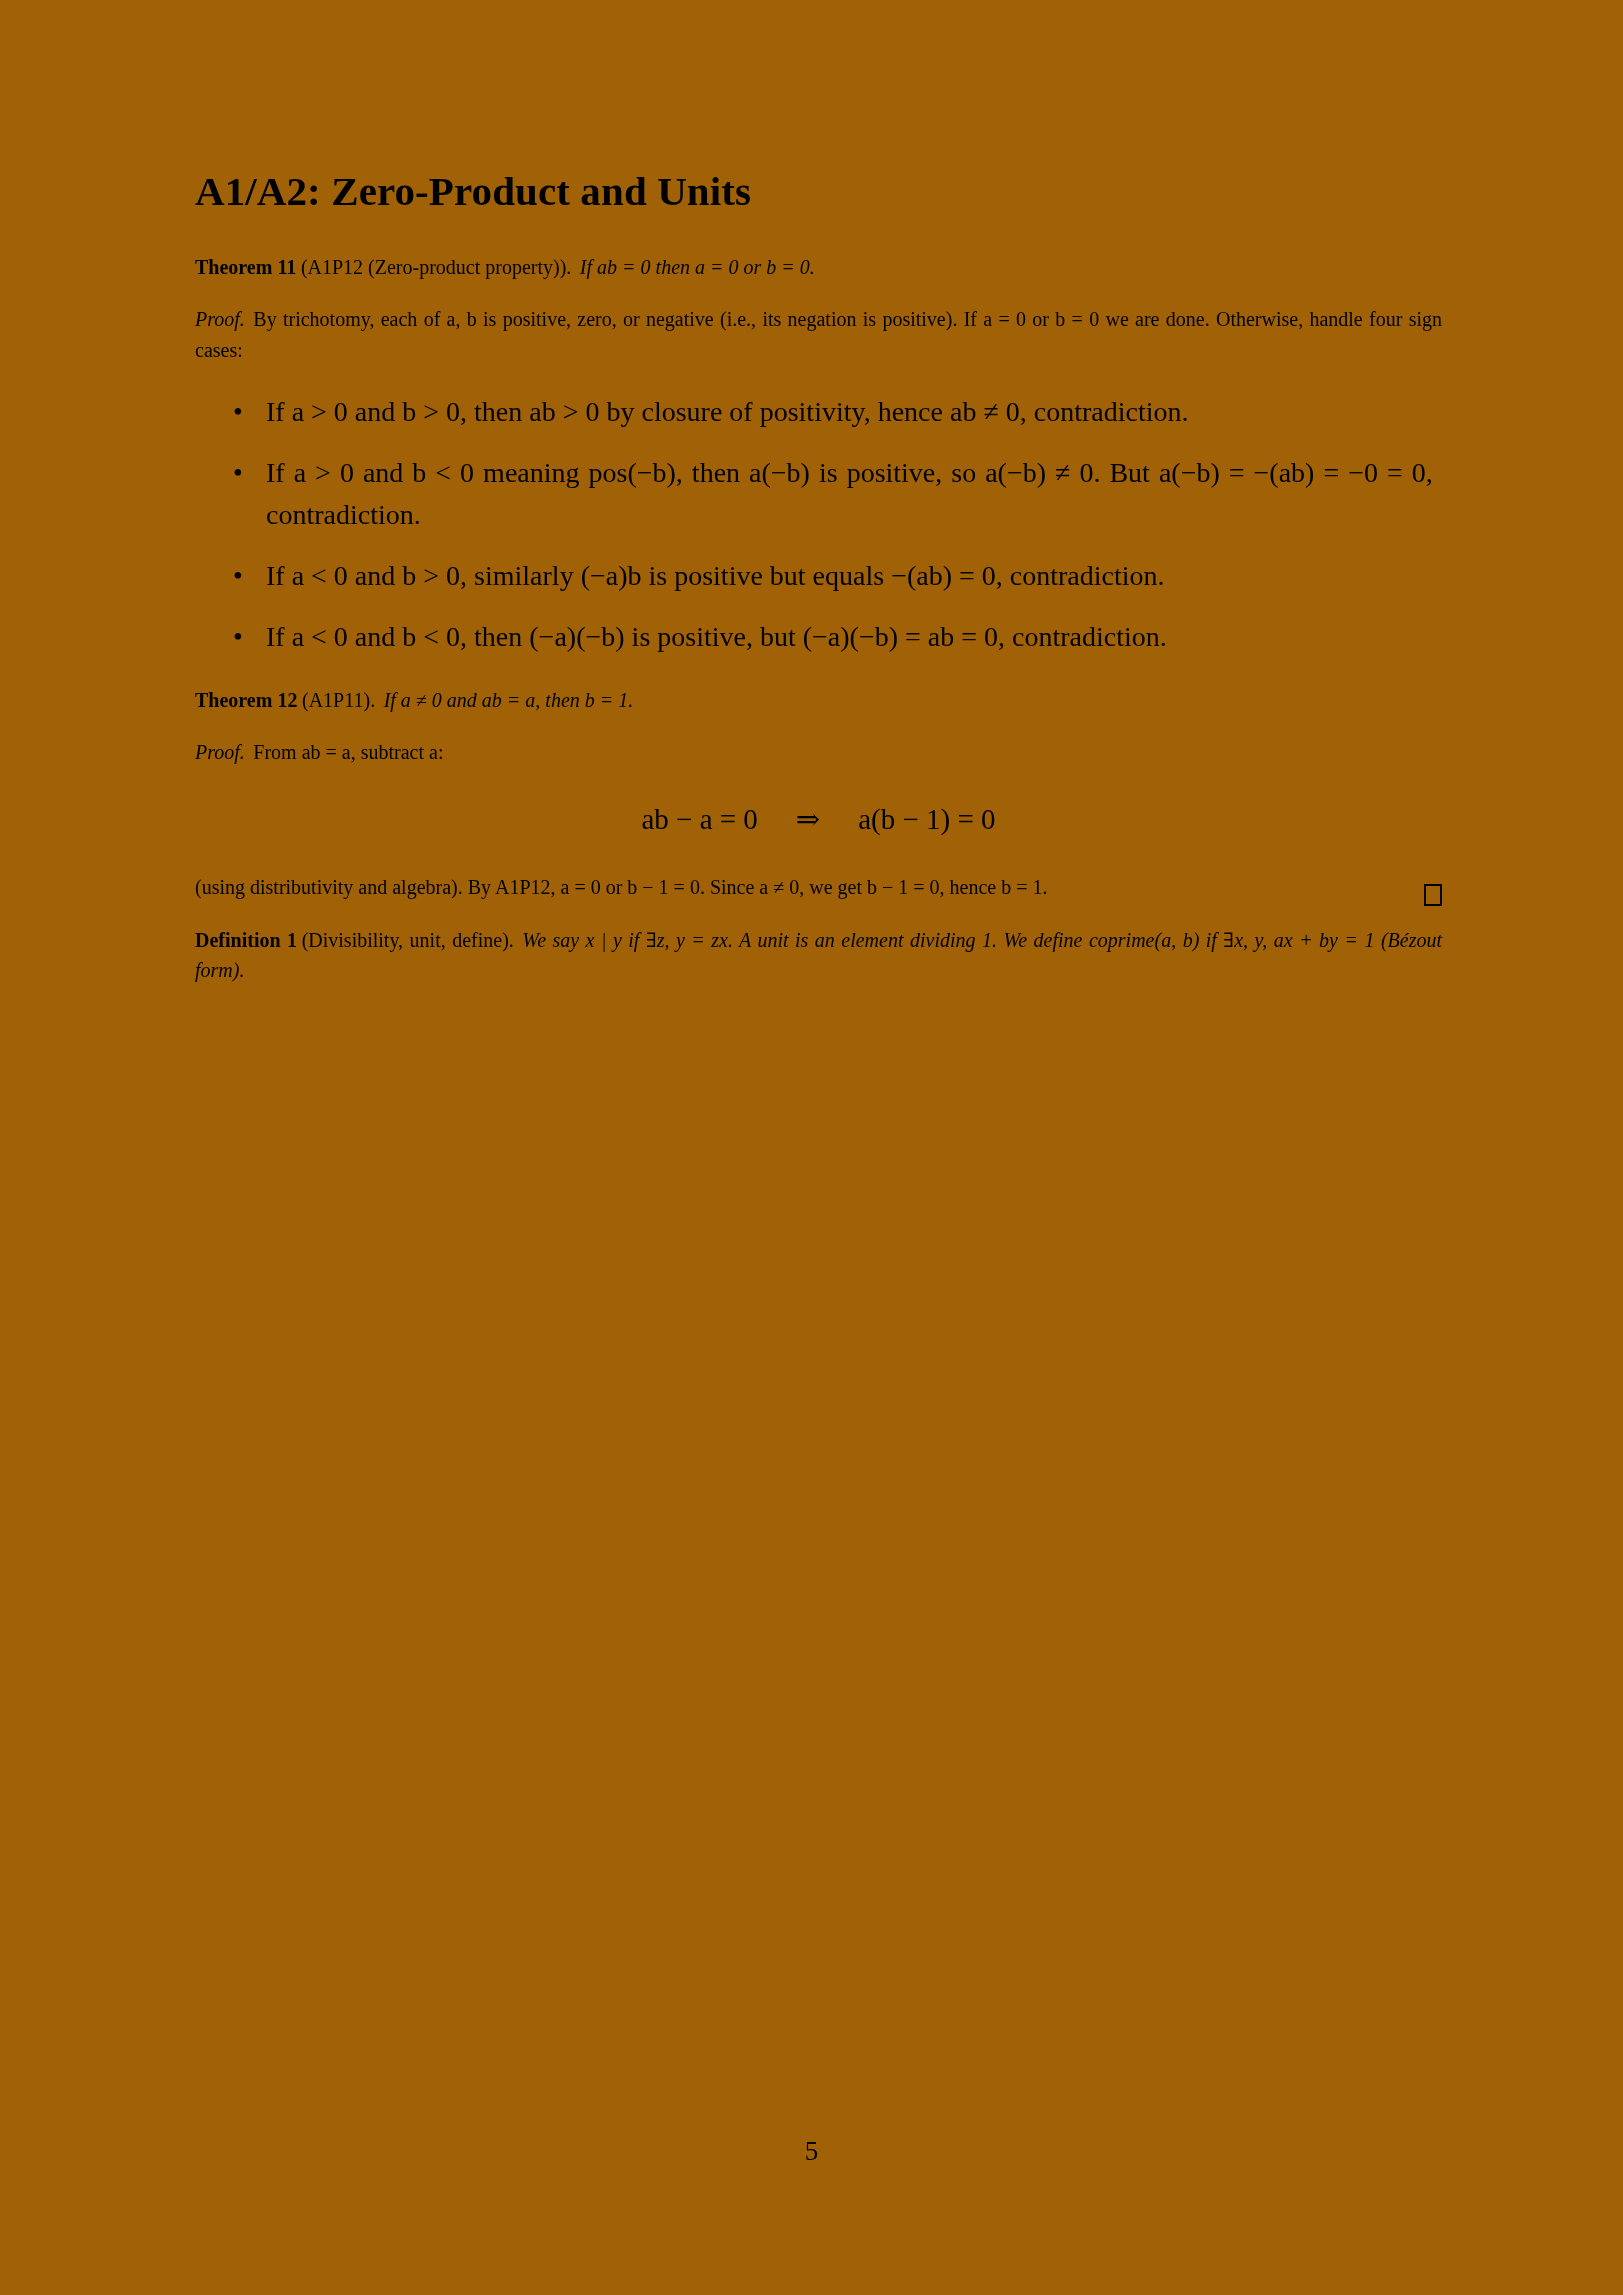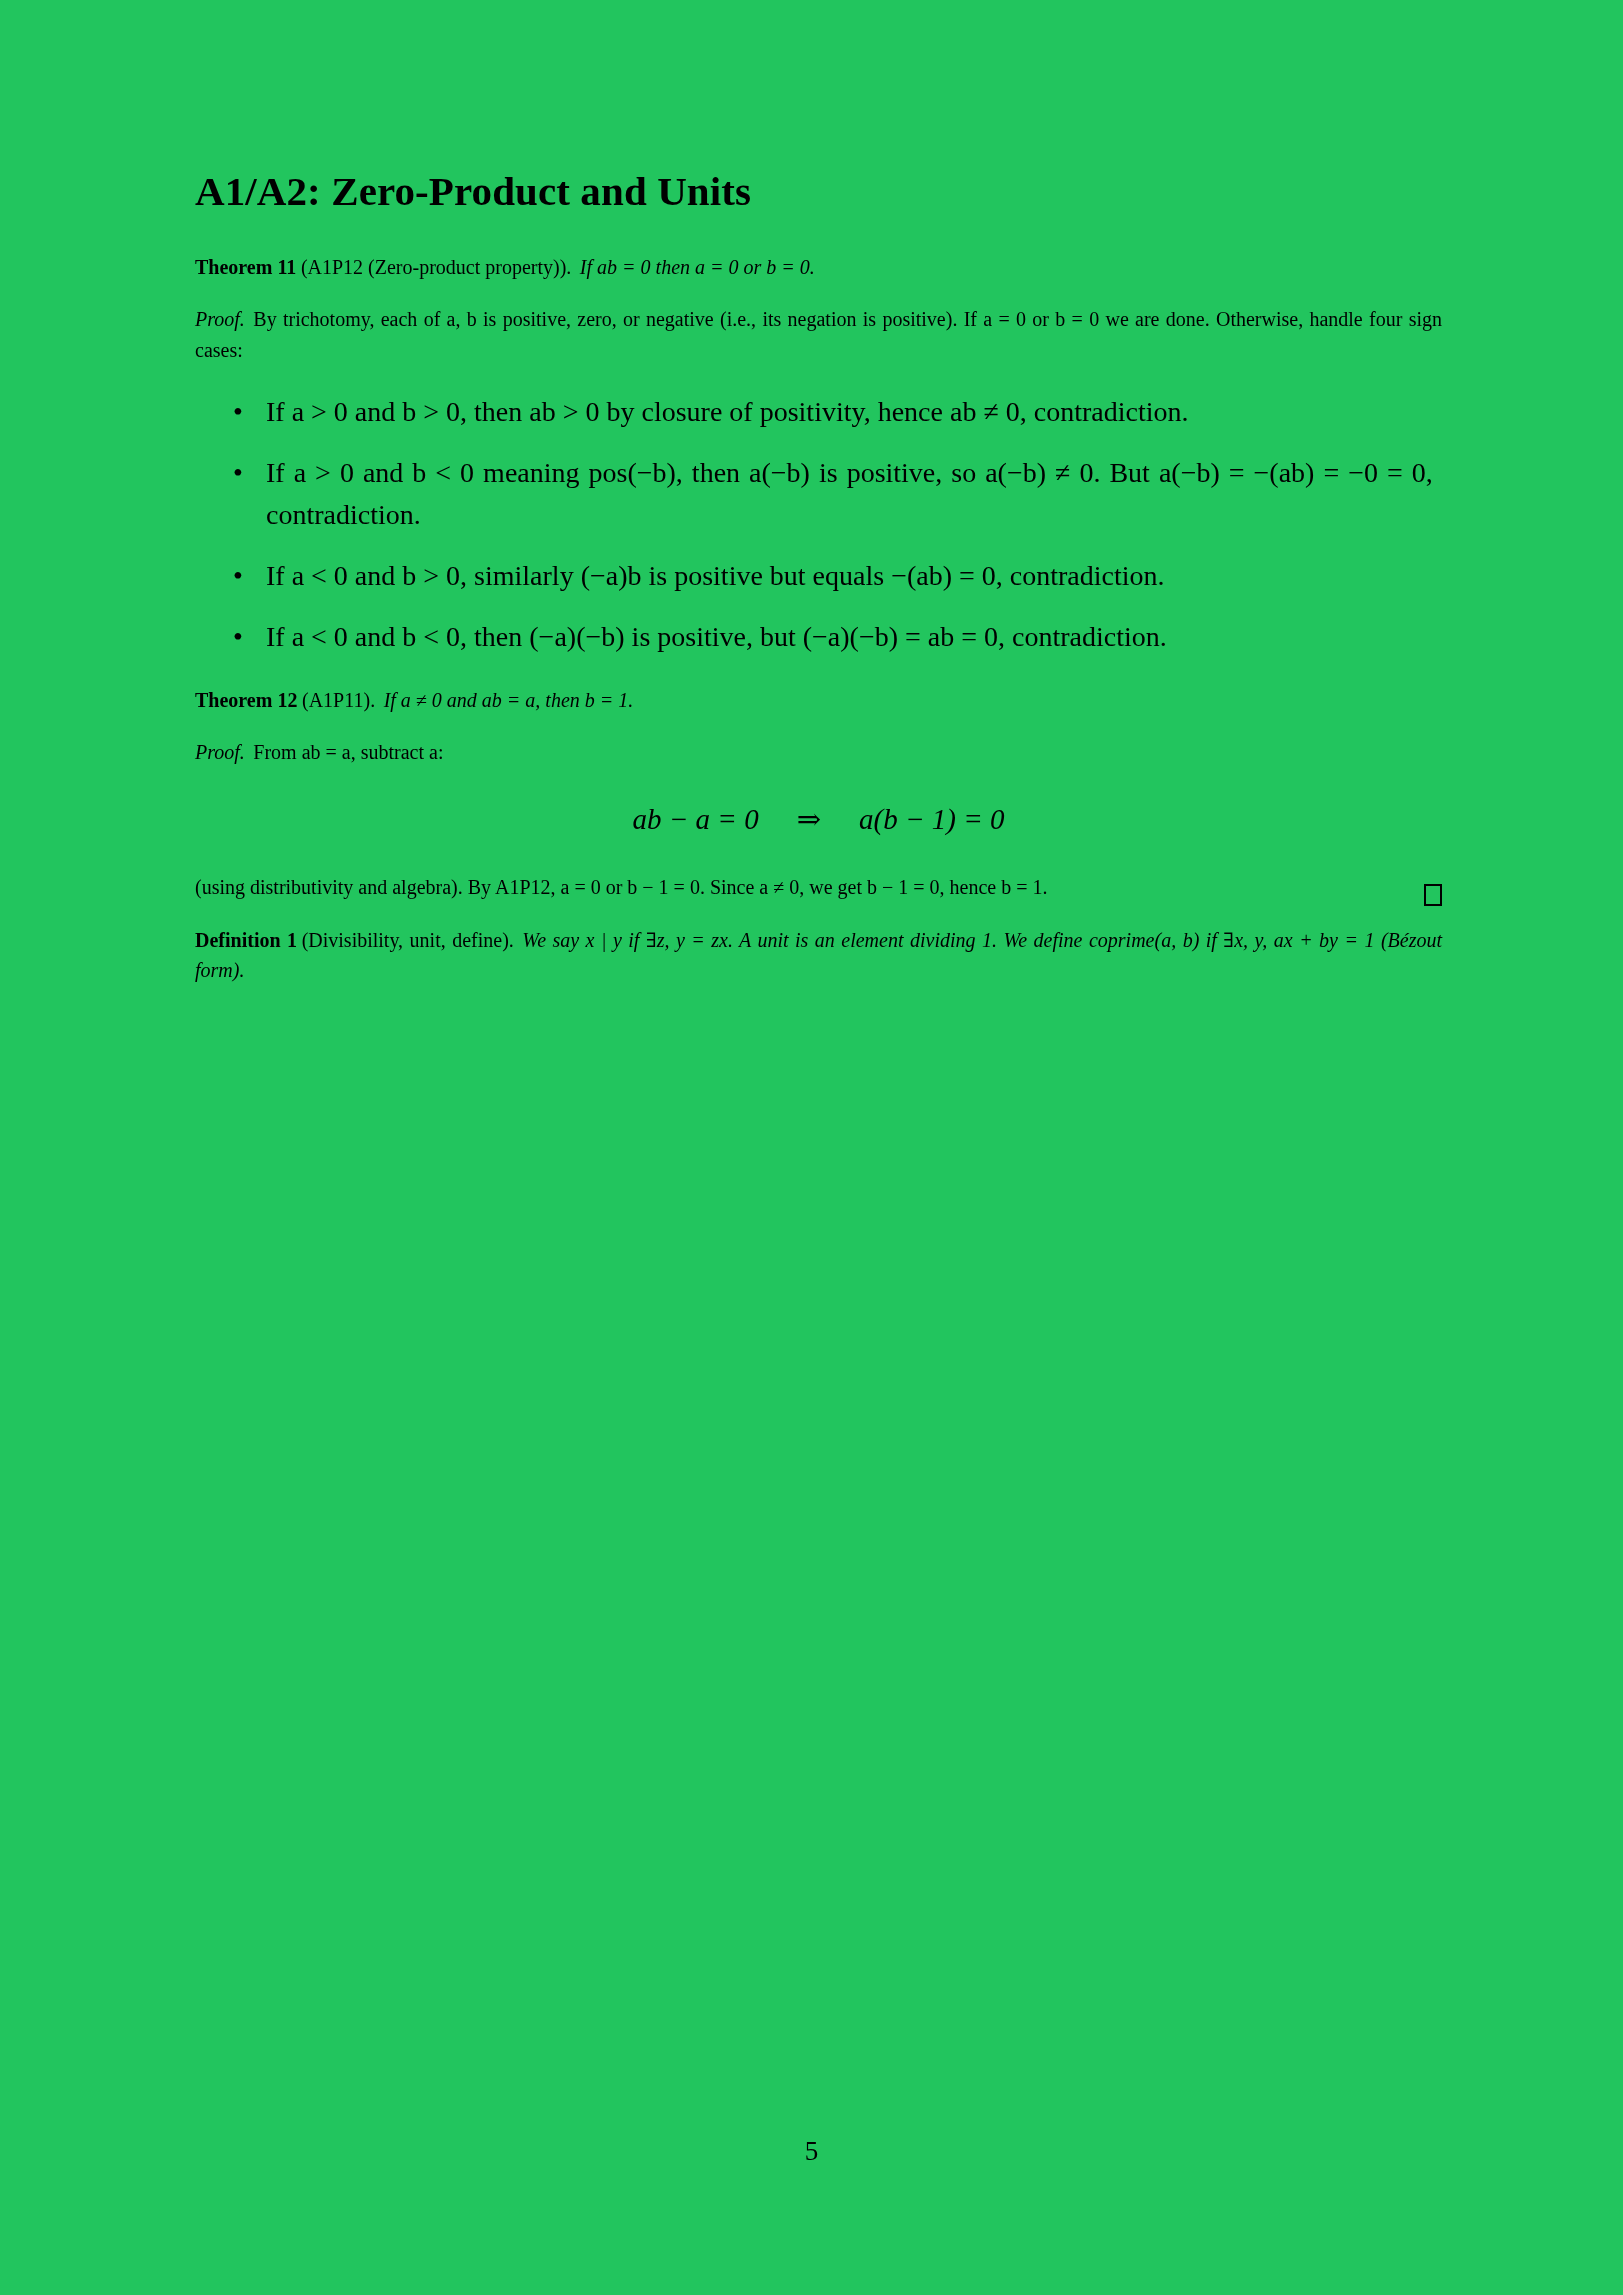--- a/index.html
+++ b/index.html
@@ -8,21 +8,21 @@
     background: #ffffff;
   }
   body {
     font-family: "Liberation Serif", "DejaVu Serif", serif;
     color: #000000;
   }
   .page {
     position: relative;
     width: 1623px;
     height: 2295px;
-    background: #22c55e;
+    background: #a16207;
     box-sizing: border-box;
     overflow: hidden;
   }
   .content {
     position: absolute;
     left: 195px;
     top: 169px;
     width: 1247px;
   }
   
@@ -41,21 +41,20 @@
     text-justify: inter-word;
     hyphens: manual;
   }
   .thm-head {
     font-weight: bold;
   }
   .it {
     font-style: italic;
   }
   .mathit {
-    font-style: italic;
     font-family: "Liberation Serif", "DejaVu Serif", serif;
   }
   .proofword {
     font-style: italic;
   }
   
   ul.caselist {
     list-style: none;
     margin: 0 0 22px 0;
     padding: 0 0 0 0;

